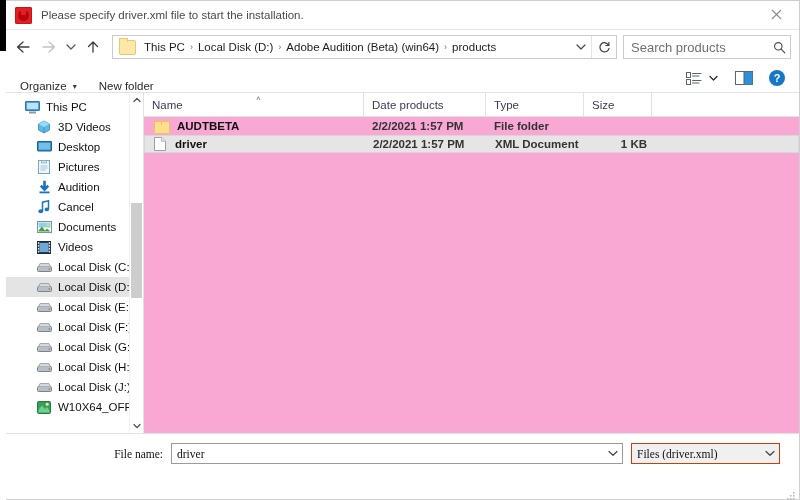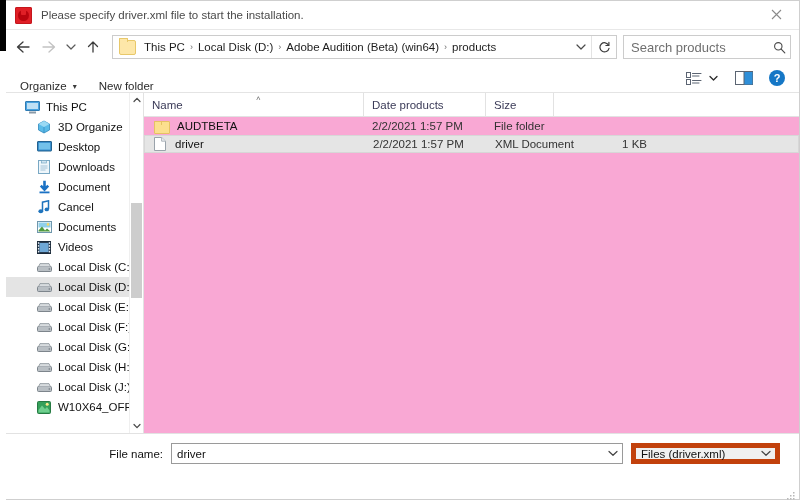--- a/index.html
+++ b/index.html
@@ -309,20 +309,21 @@
     left: 112px; top: 1px;
     font-size: 8px; color: #6b6b6b;
   }
   .rows { flex: 1 1 auto; position: relative; }
   .row {
     height: 18px;
     display: flex; align-items: center;
     font-size: 11.5px;
     color: #111111;
     box-sizing: border-box;
+    font-weight: bold;
   }
   .row.selected {
     background: #e5e5e5;
     border: 1px solid #d7d7d7;
   }
   .cell {
     box-sizing: border-box;
     padding-left: 8px;
     display: flex; align-items: center;
     white-space: nowrap;
@@ -355,20 +356,21 @@
     min-height: 66px;
     border-top: 1px solid #e2e2e2;
     background: #ffffff;
     position: relative;
     padding: 9px 14px 0 0;
     box-sizing: border-box;
   }
   .brow {
     display: flex; align-items: center;
     margin-bottom: 12px;
+    font-family: Liberation Serif, serif;
   }
   .fn-label {
     width: 165px;
     text-align: right;
     padding-right: 8px;
     font-size: 11.5px;
     color: #111;
     box-sizing: border-box;
     white-space: nowrap;
   }
@@ -388,21 +390,21 @@
   }
   .dd-caret {
     width: 18px; height: 19px;
     display: flex; align-items: center; justify-content: center;
     color: #444;
     flex: 0 0 auto;
   }
   .filter-dd {
     width: 149px; height: 21px;
     margin-left: 8px;
-    border: 5px solid #c2410c;
+    border: 1px solid #c2410c;
     background: #f0f0f0;
     display: flex; align-items: center;
     box-sizing: border-box;
     flex: 0 0 auto;
   }
   .filter-val {
     flex: 1 1 auto;
     font-size: 11.5px;
     color: #111;
     padding-left: 5px;
@@ -552,49 +554,49 @@
               <span class="ti-label">This PC</span>
             </div>
             <div class="tree-item lvl1">
               <span class="ti-ico">
                 <svg width="14" height="14" viewBox="0 0 14 14">
                   <path d="M7 1 L12.5 4 L12.5 10 L7 13 L1.5 10 L1.5 4 Z" fill="#5bbbe8" stroke="#2f88bd" stroke-width="0.8"></path>
                   <path d="M7 1 L12.5 4 L7 7 L1.5 4 Z" fill="#9ad9f4"></path>
                   <path d="M7 7 L7 13" stroke="#2f88bd" stroke-width="0.7"></path>
                 </svg>
               </span>
-              <span class="ti-label">3D Organize</span>
+              <span class="ti-label">3D Videos</span>
             </div>
             <div class="tree-item lvl1">
               <span class="ti-ico">
                 <svg width="15" height="12" viewBox="0 0 15 12">
                   <rect x="0.5" y="0.5" width="14" height="9.5" rx="0.5" fill="#2f86c9" stroke="#23628f"></rect>
                   <rect x="1.8" y="1.8" width="11.4" height="6.8" fill="#73c1ea"></rect>
                 </svg>
               </span>
               <span class="ti-label">Desktop</span>
             </div>
             <div class="tree-item lvl1">
               <span class="ti-ico">
                 <svg width="12" height="14" viewBox="0 0 12 14">
                   <rect x="0.5" y="0.5" width="11" height="13" fill="#eef6fb" stroke="#79a8c4"></rect>
                   <rect x="3.5" y="0.5" width="5" height="2.5" fill="#cfe4f1" stroke="#79a8c4" stroke-width="0.7"></rect>
                   <path d="M2.5 6 H9.5 M2.5 8 H9.5 M2.5 10 H7.5" stroke="#8fb6cf" stroke-width="0.8"></path>
                 </svg>
               </span>
-              <span class="ti-label">Downloads</span>
+              <span class="ti-label">Pictures</span>
             </div>
             <div class="tree-item lvl1">
               <span class="ti-ico">
                 <svg width="13" height="14" viewBox="0 0 13 14">
                   <path d="M6.5 0.8 L6.5 7.8 M2.8 5.6 L6.5 9.6 L10.2 5.6" stroke="#1b72c4" stroke-width="2.6" fill="none" stroke-linecap="butt" stroke-linejoin="miter"></path>
                   <rect x="1.5" y="11.5" width="10" height="1.8" fill="#1b72c4"></rect>
                 </svg>
               </span>
-              <span class="ti-label">Document</span>
+              <span class="ti-label">Audition</span>
             </div>
             <div class="tree-item lvl1">
               <span class="ti-ico">
                 <svg width="12" height="14" viewBox="0 0 12 14">
                   <path d="M4.5 11 L4.5 2.2 L10.5 0.8 L10.5 9.2" stroke="#1f74bd" stroke-width="1.5" fill="none"></path>
                   <ellipse cx="2.8" cy="11.2" rx="2.4" ry="2" fill="#1f74bd"></ellipse>
                   <ellipse cx="8.8" cy="9.4" rx="2.2" ry="1.9" fill="#1f74bd"></ellipse>
                 </svg>
               </span>
               <span class="ti-label">Cancel</span>
@@ -727,20 +729,23 @@
 
       <div class="filelist">
         <div class="col-head">
           <div class="col c-name">
             <span>Name</span>
             <span class="sort-caret">˄</span>
           </div>
           <div class="col c-date">
             <span>Date products</span>
           </div>
+          <div class="col c-type">
+            <span>Type</span>
+          </div>
           <div class="col c-size">
             <span>Size</span>
           </div>
         </div>
         <div class="rows" id="rows">
             <div class="row">
               <div class="cell c-name">
                 <span class="f-ico ico-folder"></span>
                 <span>AUDTBETA</span>
               </div>

